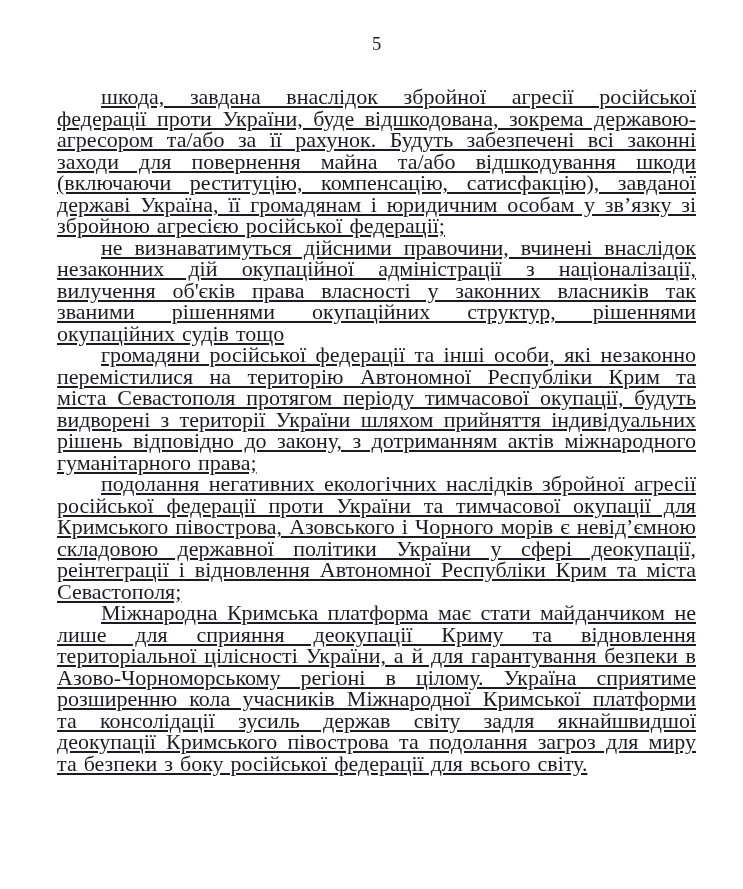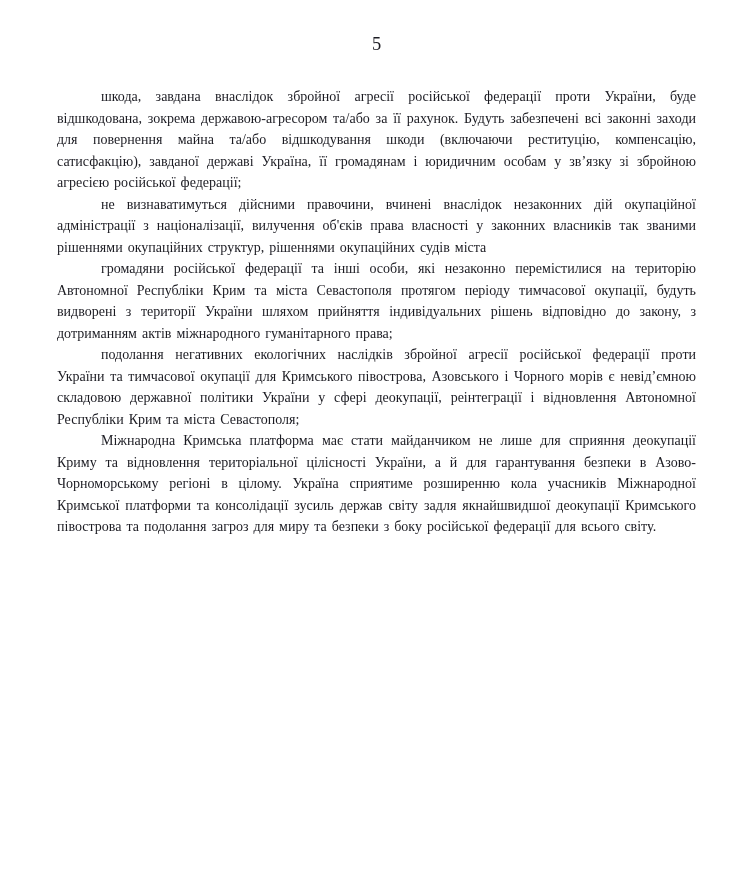--- a/index.html
+++ b/index.html
@@ -27,37 +27,38 @@
     width: 639px;
     text-align: center;
     font-size: 18.5px;
     line-height: 21px;
   }
   .doc-body {
     position: absolute;
     top: 86px;
     left: 57px;
     width: 639px;
-    font-size: 14px;
+    font-size: 22px;
     line-height: 21.5px;
     text-align: justify;
     text-justify: inter-word;
+    text-decoration: underline;
   }
   .para {
     margin: 0;
     padding: 0;
     text-indent: 44px;
     word-spacing: 1.5px;
   }
 </style>
 </head>
 <body>
 
 <div class="page">
   <div class="page-number">5</div>
   <div class="doc-body">
       <p class="para">шкода, завдана внаслідок збройної агресії російської федерації проти України, буде відшкодована, зокрема державою-агресором та/або за її рахунок. Будуть забезпечені всі законні заходи для повернення майна та/або відшкодування шкоди (включаючи реституцію, компенсацію, сатисфакцію), завданої державі Україна, її громадянам і юридичним особам у зв’язку зі збройною агресією російської федерації;</p>
-      <p class="para">не визнаватимуться дійсними правочини, вчинені внаслідок незаконних дій окупаційної адміністрації з націоналізації, вилучення об'єків права власності у законних власників так званими рішеннями окупаційних структур, рішеннями окупаційних судів міста</p>
+      <p class="para">не визнаватимуться дійсними правочини, вчинені внаслідок незаконних дій окупаційної адміністрації з націоналізації, вилучення об'єків права власності у законних власників так званими рішеннями окупаційних структур, рішеннями окупаційних судів тощо</p>
       <p class="para">громадяни російської федерації та інші особи, які незаконно перемістилися на територію Автономної Республіки Крим та міста Севастополя протягом періоду тимчасової окупації, будуть видворені з території України шляхом прийняття індивідуальних рішень відповідно до закону, з дотриманням актів міжнародного гуманітарного права;</p>
       <p class="para">подолання негативних екологічних наслідків збройної агресії російської федерації проти України та тимчасової окупації для Кримського півострова, Азовського і Чорного морів є невід’ємною складовою державної політики України у сфері деокупації, реінтеграції і відновлення Автономної Республіки Крим та міста Севастополя;</p>
       <p class="para">Міжнародна Кримська платформа має стати майданчиком не лише для сприяння деокупації Криму та відновлення територіальної цілісності України, а й для гарантування безпеки в Азово-Чорноморському регіоні в цілому. Україна сприятиме розширенню кола учасників Міжнародної Кримської платформи та консолідації зусиль держав світу задля якнайшвидшої деокупації Кримського півострова та подолання загроз для миру та безпеки з боку російської федерації для всього світу.</p>
     </div>
 </div>
 
 </body></html>

